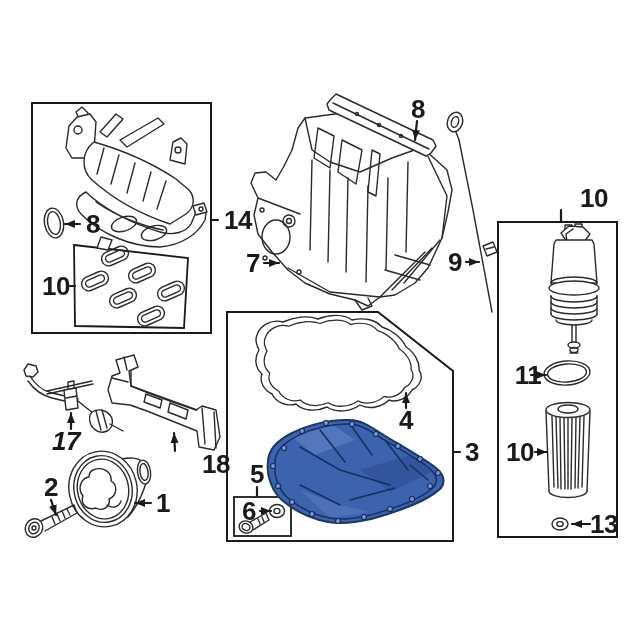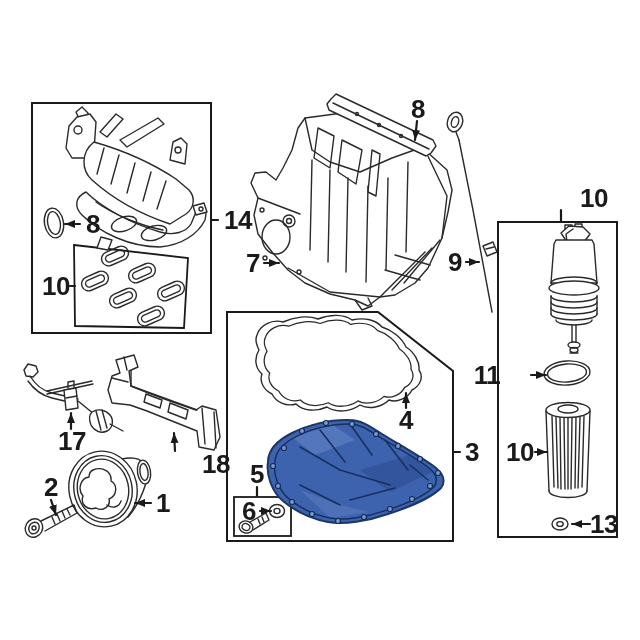--- a/index.html
+++ b/index.html
@@ -291,22 +291,22 @@
   <div class="part-label" style="left:163px;top:503px;">1</div>
   <div class="part-label" style="left:51px;top:487px;">2</div>
   <div class="part-label" style="left:472px;top:452px;">3</div>
   <div class="part-label" style="left:406px;top:420px;">4</div>
   <div class="part-label" style="left:257px;top:474px;">5</div>
   <div class="part-label" style="left:249px;top:511px;">6</div>
   <div class="part-label" style="left:253px;top:263px;">7</div>
   <div class="part-label" style="left:418px;top:109px;">8</div>
   <div class="part-label" style="left:455px;top:262px;">9</div>
   <div class="part-label" style="left:594px;top:198px;">10</div>
-  <div class="part-label" style="left:487px;top:375px;">11</div>
+  <div class="part-label" style="left:528px;top:375px;">11</div>
   <div class="part-label" style="left:520px;top:452px;">10</div>
   <div class="part-label" style="left:604px;top:524px;">13</div>
   <div class="part-label" style="left:238px;top:220px;">14</div>
   <div class="part-label" style="left:56px;top:286px;">10</div>
   <div class="part-label" style="left:93px;top:224px;">8</div>
-  <div class="part-label" style="left:72px;top:441px;">17</div>
+  <div class="part-label" style="left:66px;top:441px;font-style:italic;">17</div>
   <div class="part-label" style="left:176px;top:464px;margin-left:40px;">18</div>
 
 </div>
 
 </body></html>

